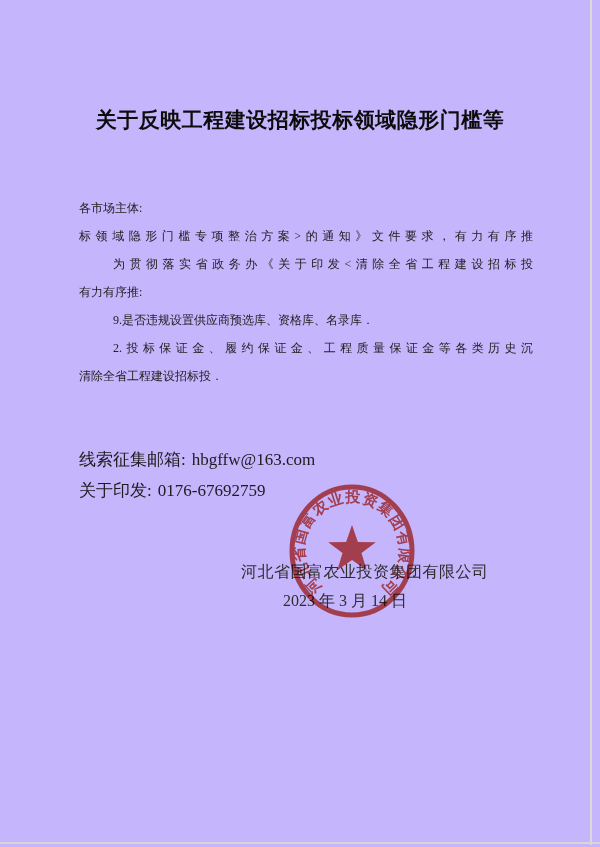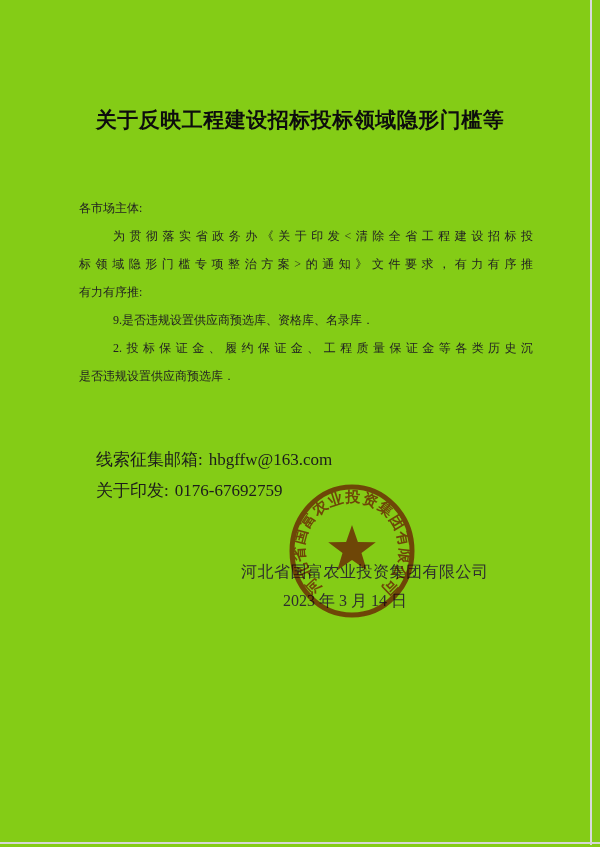--- a/index.html
+++ b/index.html
@@ -1,20 +1,20 @@
 <!DOCTYPE html>
 <html><head>
 <meta charset="utf-8">
 <style>
   html, body { margin: 0; padding: 0; background: #ffffff; }
   .page {
     position: relative;
     width: 600px;
     height: 847px;
-    background: #84cc16;
+    background: #c4b5fd;
     overflow: hidden;
     font-family: "Liberation Serif", serif;
   }
   .edge-right {
     position: absolute; left: 590px; top: 0; width: 2px; height: 845px;
     background: #dadada;
   }
   .edge-bottom {
     position: absolute; left: 0; top: 842px; width: 600px; height: 2px;
     background: #d6d6d6;
@@ -28,21 +28,21 @@
   .content {
     position: absolute; left: 79px; top: 194px; width: 454px;
     font-size: 12px; line-height: 28px; color: #222222;
     letter-spacing: 0;
   }
   .content .line { width: 100%; white-space: nowrap; }
   .content .jl { white-space: normal; text-align: justify; text-align-last: justify; }
   .content .ind { text-indent: 34px; }
   .contact {
     position: absolute; left: 79px; top: 444px;
-    font-size: 17px; line-height: 31px; color: #1c1c1c; margin-left: 17px;
+    font-size: 17px; line-height: 31px; color: #1c1c1c;
   }
   .contact .value { margin-left: 6px; }
   .sig-company {
     position: absolute; left: 241px; top: 562px;
     font-size: 16px; letter-spacing: 0.5px; color: #2e2e2e;
   }
   .sig-date {
     position: absolute; left: 283px; top: 591px;
     font-size: 16px; color: #2e2e2e;
   }
@@ -62,26 +62,26 @@
 
   <div class="edge-right"></div>
   <div class="edge-bottom"></div>
 
   <div class="title">
     <div>关于反映工程建设招标投标领域隐形门槛等</div>
   </div>
 
   <div class="content">
     <div class="line">各市场主体:</div>
+    <div class="line jl">标领域隐形门槛专项整治方案&gt;的通知》文件要求，有力有序推</div>
     <div class="line jl ind">为贯彻落实省政务办《关于印发&lt;清除全省工程建设招标投</div>
-    <div class="line jl">标领域隐形门槛专项整治方案&gt;的通知》文件要求，有力有序推</div>
     <div class="line">有力有序推:</div>
     <div class="line ind">9.是否违规设置供应商预选库、资格库、名录库．</div>
     <div class="line jl ind">2.投标保证金、履约保证金、工程质量保证金等各类历史沉</div>
-    <div class="line">是否违规设置供应商预选库．</div>
+    <div class="line">清除全省工程建设招标投．</div>
   </div>
 
   <div class="contact">
     <div>
       <span>线索征集邮箱:</span><span class="value">hbgffw@163.com</span>
     </div>
     <div>
       <span>关于印发:</span><span class="value">0176-67692759</span>
     </div>
   </div>

